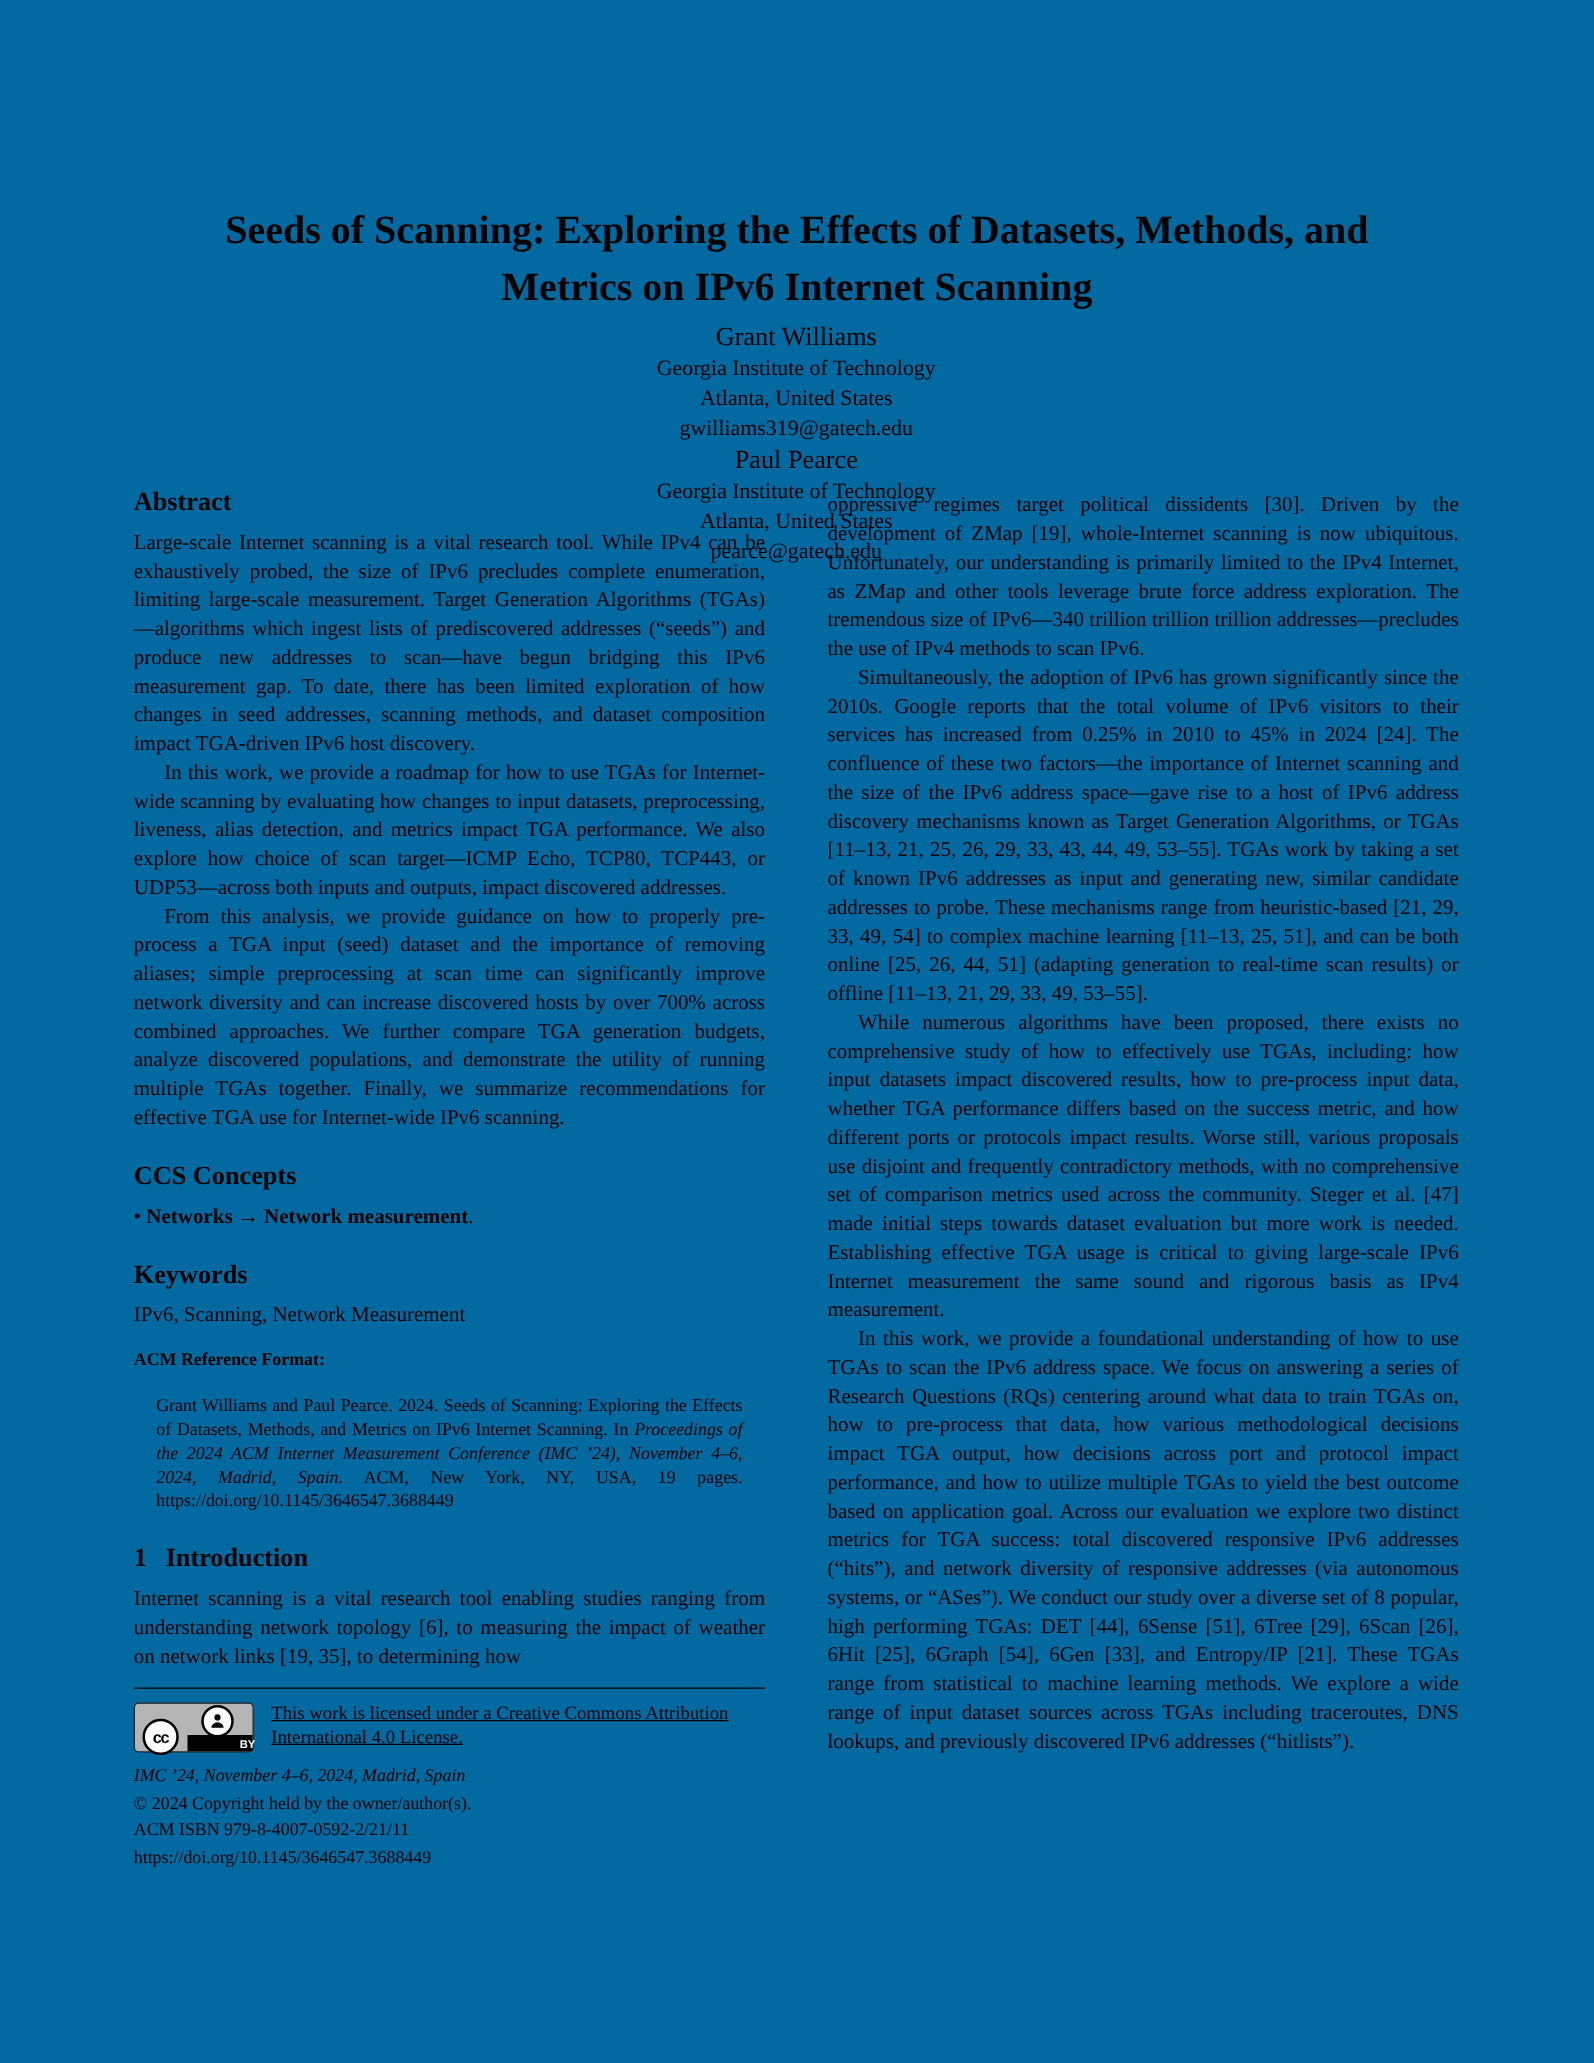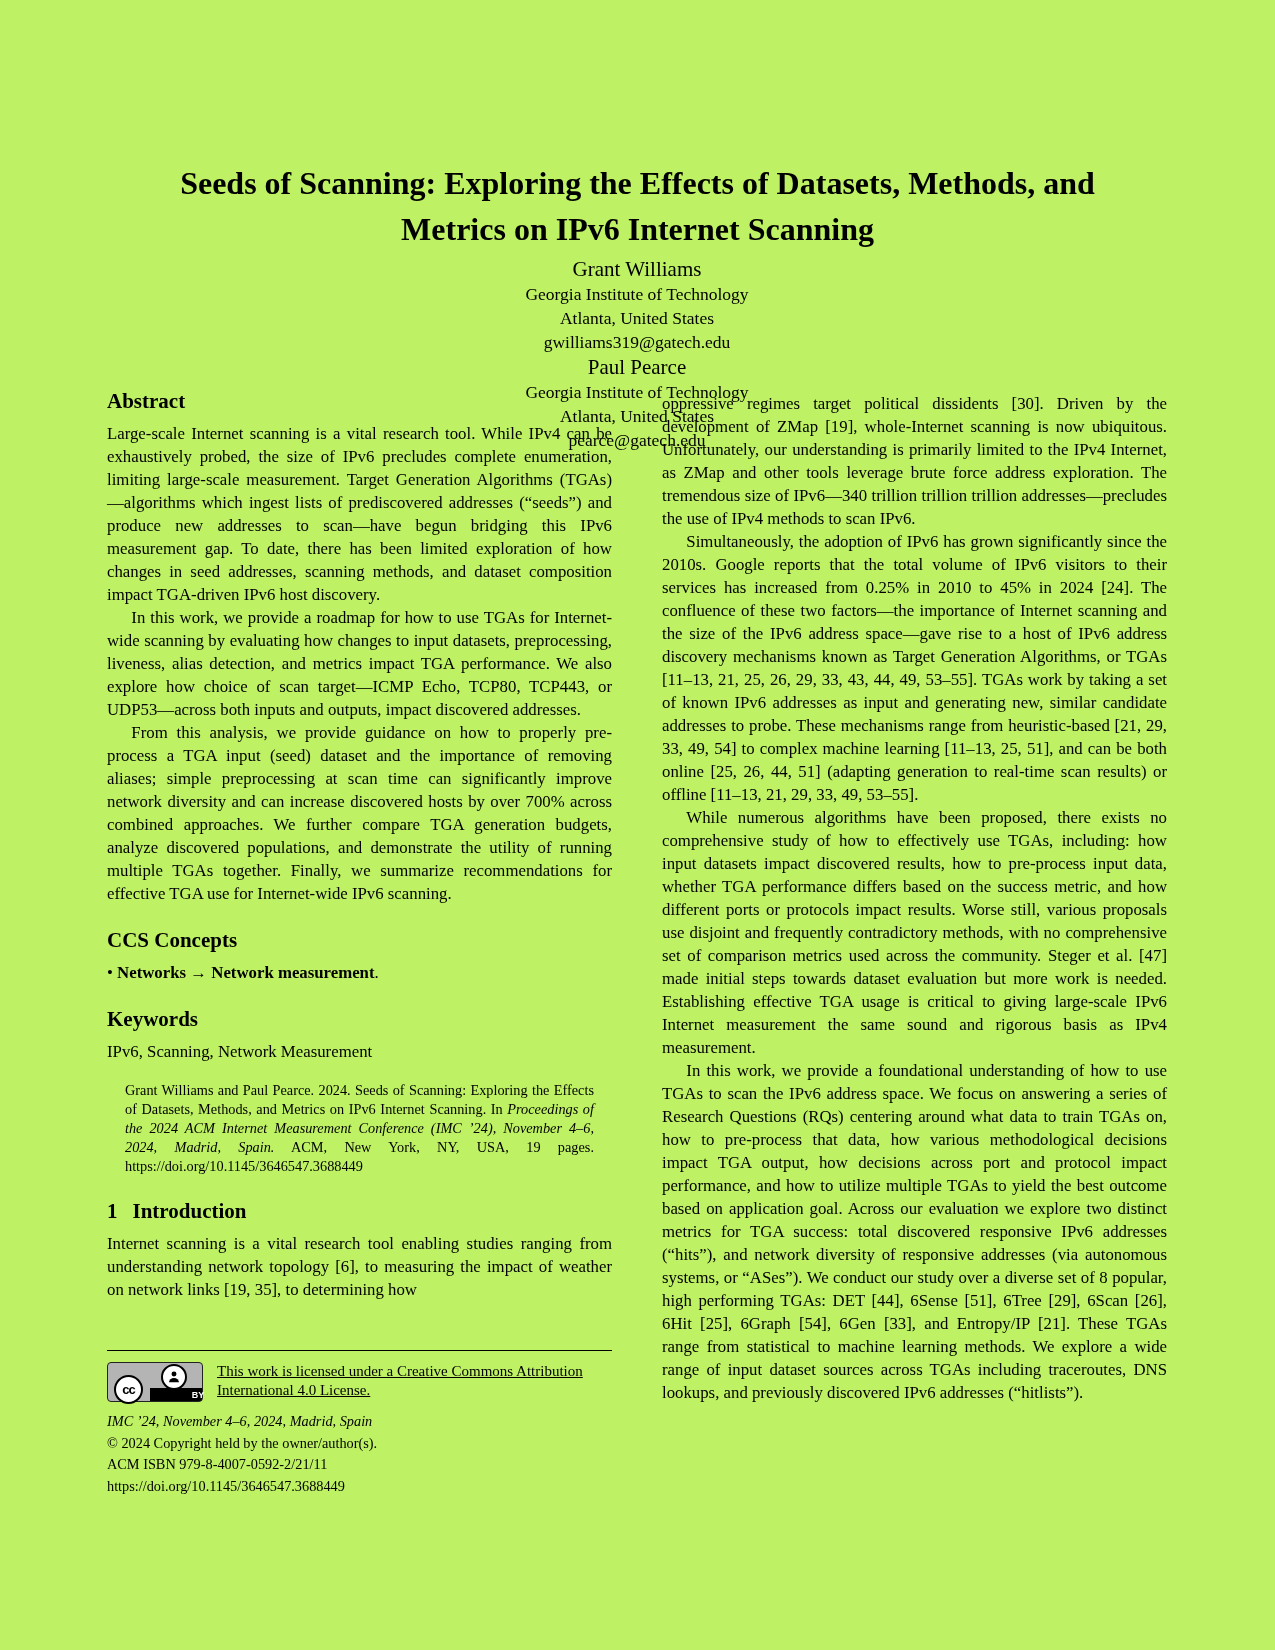--- a/index.html
+++ b/index.html
@@ -1,20 +1,20 @@
 <!DOCTYPE html>
 <html><head>
 <meta charset="utf-8">
 <style>
   html,body { margin:0; padding:0; background:#e8e8e8; }
   .page {
     position:relative;
     width:1275px; height:1650px;
     margin:0 auto;
-    background:#bef264;
+    background:#0369a1;
     color:#000;
     font-family:"Liberation Serif","DejaVu Serif",serif;
     overflow:hidden;
   }
 
   
   .titleblock {
     position:absolute; top:160px; left:0; width:1275px;
     text-align:center;
   }
@@ -131,20 +131,21 @@
       <p>In this work, we provide a roadmap for how to use TGAs for Internet-wide scanning by evaluating how changes to input datasets, preprocessing, liveness, alias detection, and metrics impact TGA performance. We also explore how choice of scan target—ICMP Echo, TCP80, TCP443, or UDP53—across both inputs and outputs, impact discovered addresses.</p>
       <p>From this analysis, we provide guidance on how to properly pre-process a TGA input (seed) dataset and the importance of removing aliases; simple preprocessing at scan time can significantly improve network diversity and can increase discovered hosts by over 700% across combined approaches. We further compare TGA generation budgets, analyze discovered populations, and demonstrate the utility of running multiple TGAs together. Finally, we summarize recommendations for effective TGA use for Internet-wide IPv6 scanning.</p>
 
       <h2 class="sec">CCS Concepts</h2>
       <p class="ccs-line"><span>•</span> <b>Networks</b> <span>→</span> <b>Network measurement</b><span>.</span></p>
 
       <h2 class="sec">Keywords</h2>
       <p>IPv6, Scanning, Network Measurement</p>
 
       <div class="acm-ref">
+        <p class="label">ACM Reference Format:</p>
         <p class="reftext"><span>Grant Williams and Paul Pearce. 2024. Seeds of Scanning: Exploring the Effects of Datasets, Methods, and Metrics on IPv6 Internet Scanning. In </span><span class="it">Proceedings of the 2024 ACM Internet Measurement Conference (IMC ’24), November 4–6, 2024, Madrid, Spain.</span><span> ACM, New York, NY, USA, 19 pages. </span><a href="#" class="doi">https://doi.org/10.1145/3646547.3688449</a></p>
       </div>
 
       <h2 class="sec"><span class="sec-num">1</span><span>Introduction</span></h2>
       <p>Internet scanning is a vital research tool enabling studies ranging from understanding network topology [6], to measuring the impact of weather on network links [19, 35], to determining how</p>
     </div>
 
     <div class="col rightcol">
       <p>oppressive regimes target political dissidents [30]. Driven by the development of ZMap [19], whole-Internet scanning is now ubiquitous. Unfortunately, our understanding is primarily limited to the IPv4 Internet, as ZMap and other tools leverage brute force address exploration. The tremendous size of IPv6—340 trillion trillion trillion addresses—precludes the use of IPv4 methods to scan IPv6.</p>
       <p>Simultaneously, the adoption of IPv6 has grown significantly since the 2010s. Google reports that the total volume of IPv6 visitors to their services has increased from 0.25% in 2010 to 45% in 2024 [24]. The confluence of these two factors—the importance of Internet scanning and the size of the IPv6 address space—gave rise to a host of IPv6 address discovery mechanisms known as Target Generation Algorithms, or TGAs [11–13, 21, 25, 26, 29, 33, 43, 44, 49, 53–55]. TGAs work by taking a set of known IPv6 addresses as input and generating new, similar candidate addresses to probe. These mechanisms range from heuristic-based [21, 29, 33, 49, 54] to complex machine learning [11–13, 25, 51], and can be both online [25, 26, 44, 51] (adapting generation to real-time scan results) or offline [11–13, 21, 29, 33, 49, 53–55].</p>

